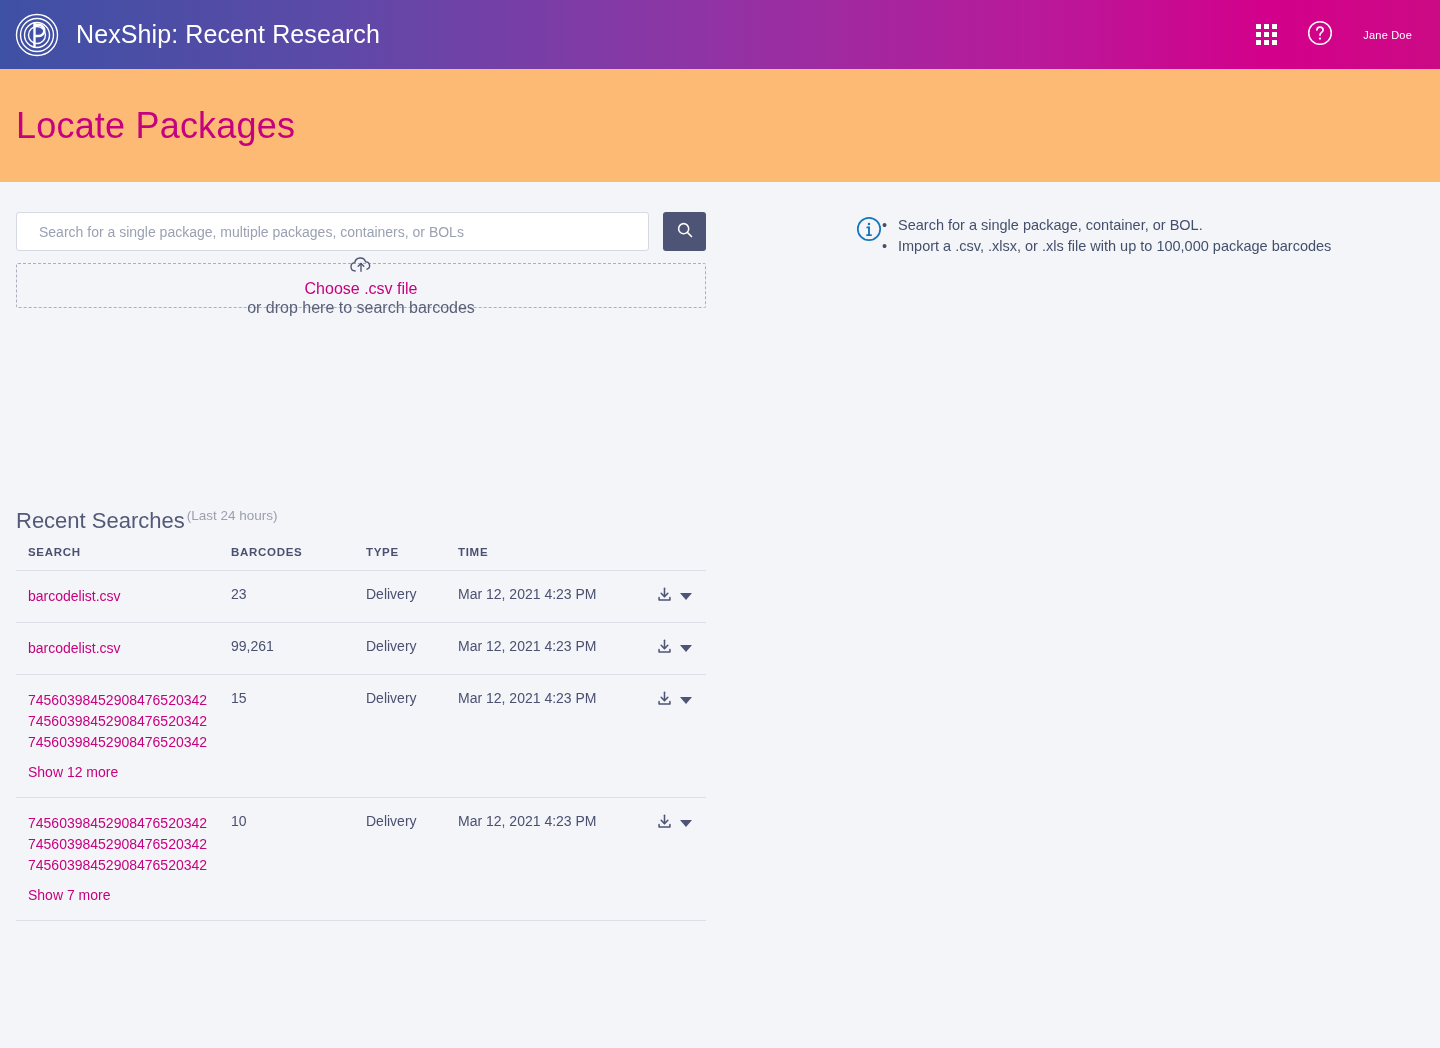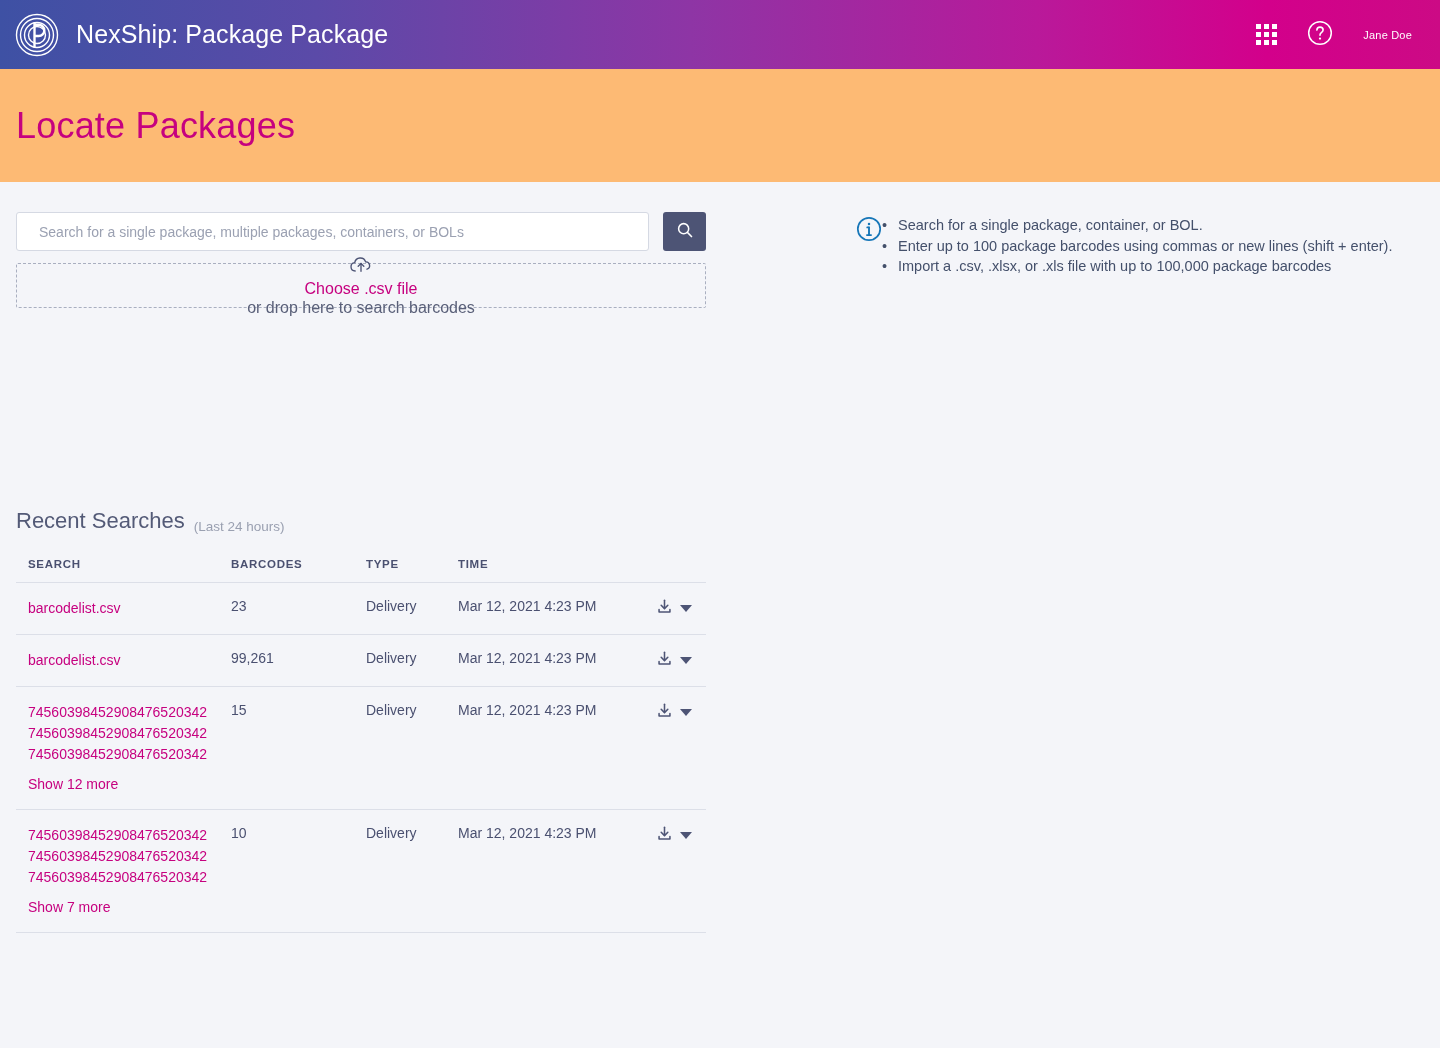--- a/index.html
+++ b/index.html
@@ -180,23 +180,23 @@
     content: "\2022";
     position: absolute;
     left: 0;
     color: #44506b;
   }
 
   
   .recent-wrap { margin-top: 200px; }
   .recent-head {
     display: flex;
-    align-items: flex-end;
-    gap: 9px;
-    margin-bottom: 24px;
+    align-items: flex-start;
+    gap: 2px;
+    margin-bottom: 12px;
   }
   .recent-title {
     font-size: 22px;
     font-weight: 400;
     color: #535a77;
   }
   .recent-sub {
     font-size: 13.5px;
     color: #9aa0b1;
   }
@@ -269,21 +269,21 @@
           <circle cx="22" cy="22" r="16.5"></circle>
           <circle cx="22" cy="22" r="12.5"></circle>
           <circle cx="22" cy="22" r="8.5"></circle>
         </g>
         <g stroke="#ffffff" stroke-width="2.4" fill="none" stroke-linecap="square">
           <path d="M19.5 10.5 L19.5 33.5"></path>
         </g>
         <path d="M19.5 11.8 h4.2 a5.6 5.6 0 0 1 0 11.2 h-4.2" fill="none" stroke="#ffffff" stroke-width="2.4"></path>
       </svg>
     </span>
-    <span class="brand-title">NexShip: Package Package</span>
+    <span class="brand-title">NexShip: Recent Research</span>
   </div>
 
   <div class="topbar-right">
     <span class="grid-icon">
       <span></span>
         <span></span>
         <span></span>
       <span></span>
         <span></span>
         <span></span>
@@ -430,18 +430,17 @@
         <svg viewBox="0 0 26 26" width="26" height="26" aria-hidden="true">
           <circle cx="13" cy="13" r="11.2" fill="none" stroke="#1676b8" stroke-width="1.7"></circle>
           <circle cx="13" cy="7.9" r="1.25" fill="#1676b8"></circle>
           <path d="M13 11.4 V19.1" stroke="#1676b8" stroke-width="1.9" stroke-linecap="round"></path>
           <path d="M10.9 19.1 H15.1" stroke="#1676b8" stroke-width="1.7" stroke-linecap="round"></path>
           <path d="M11.2 11.4 H13" stroke="#1676b8" stroke-width="1.7" stroke-linecap="round"></path>
         </svg>
       </span>
       <ul class="info-list" id="info-list">
           <li>Search for a single package, container, or BOL.</li>
-          <li>Enter up to 100 package barcodes using commas or new lines (shift + enter).</li>
           <li>Import a .csv, .xlsx, or .xls file with up to 100,000 package barcodes</li>
         </ul>
     </div>
   </div>
 </div>
 
 </body></html>

